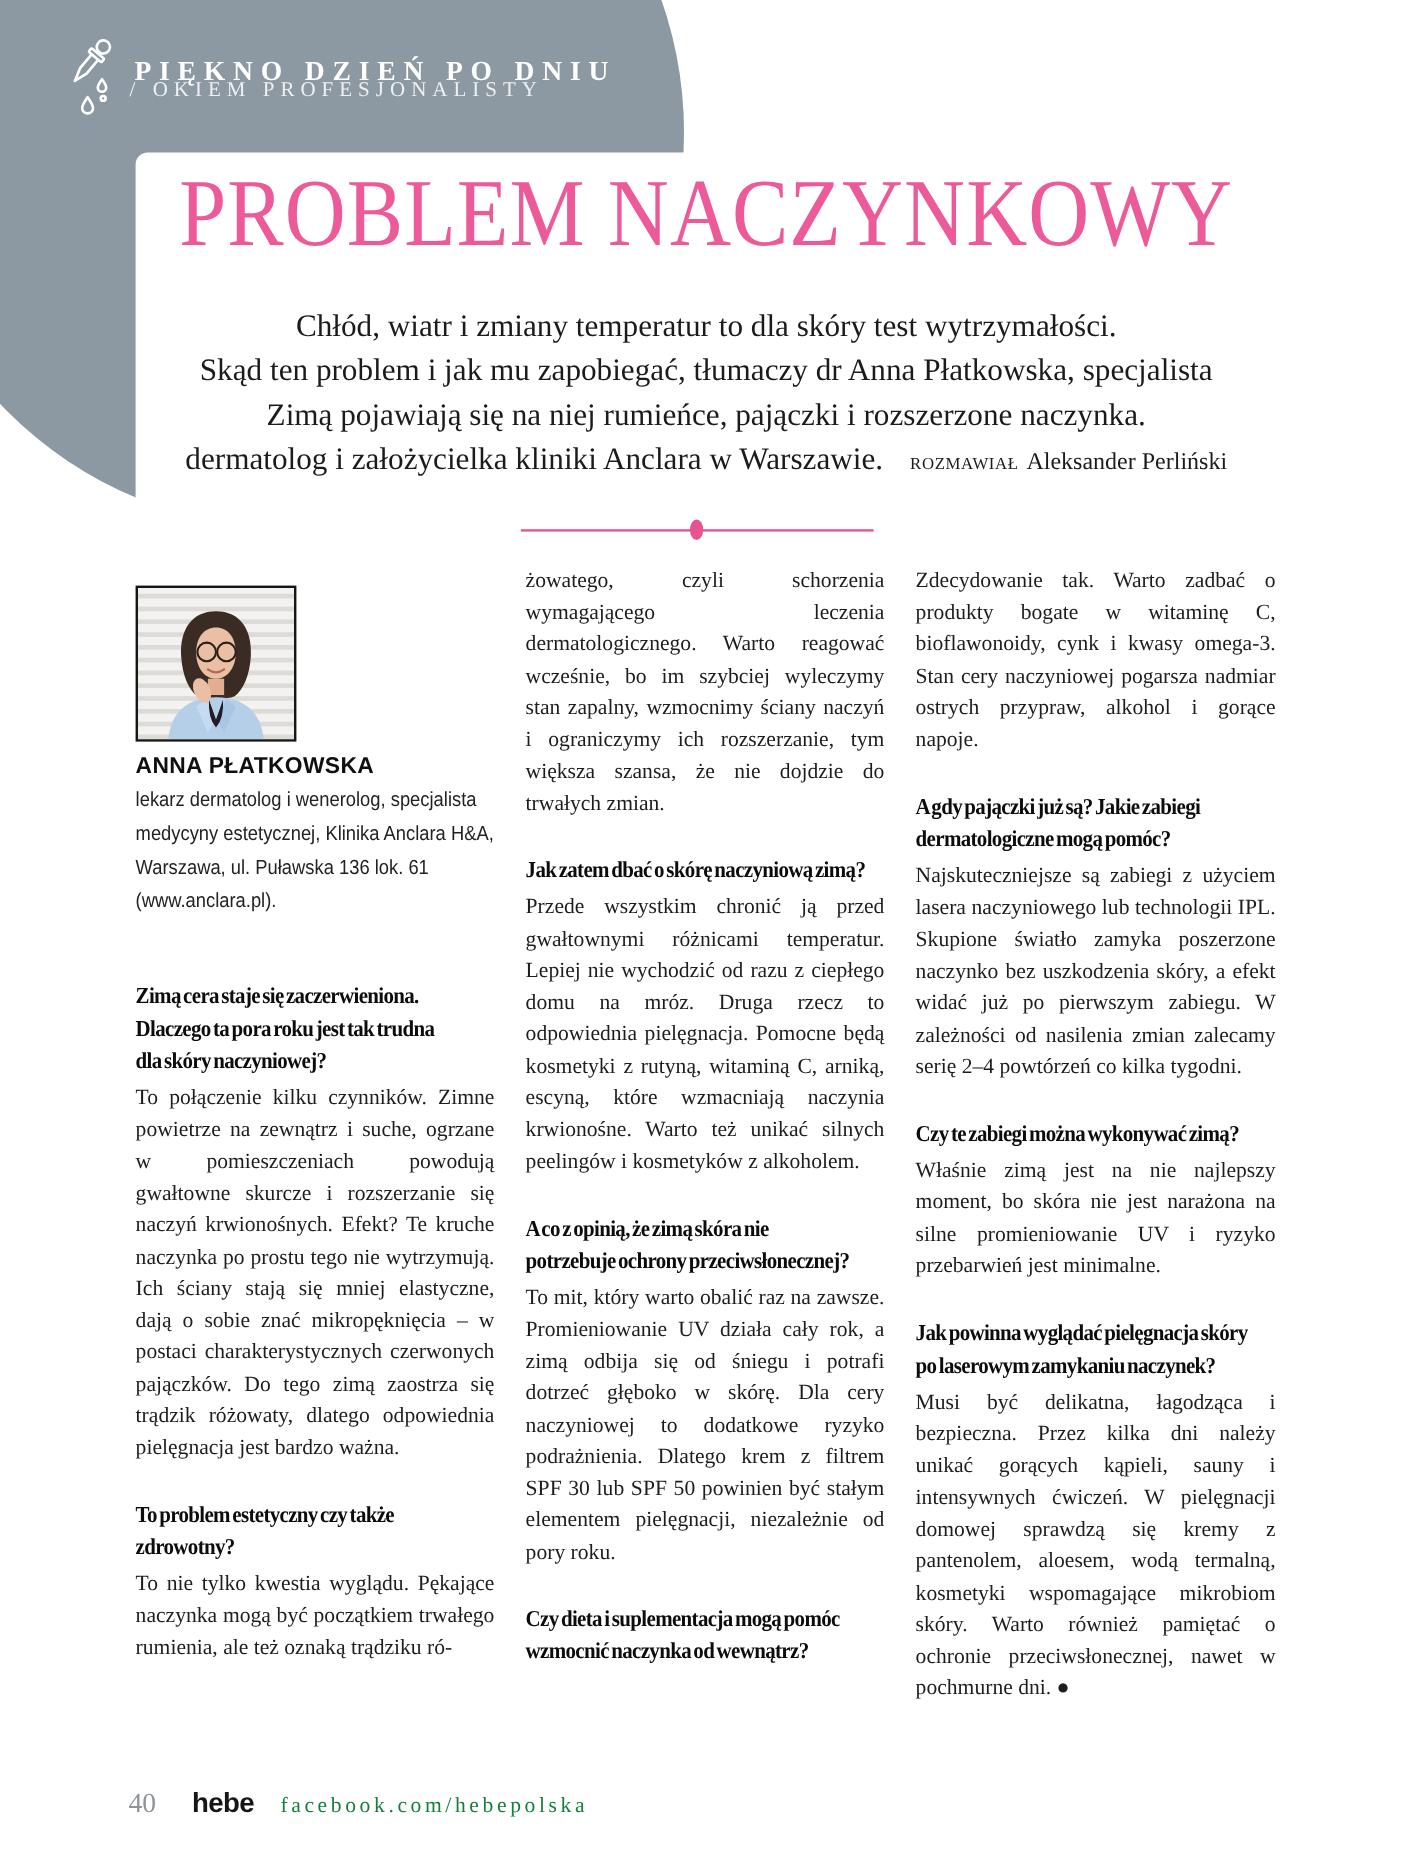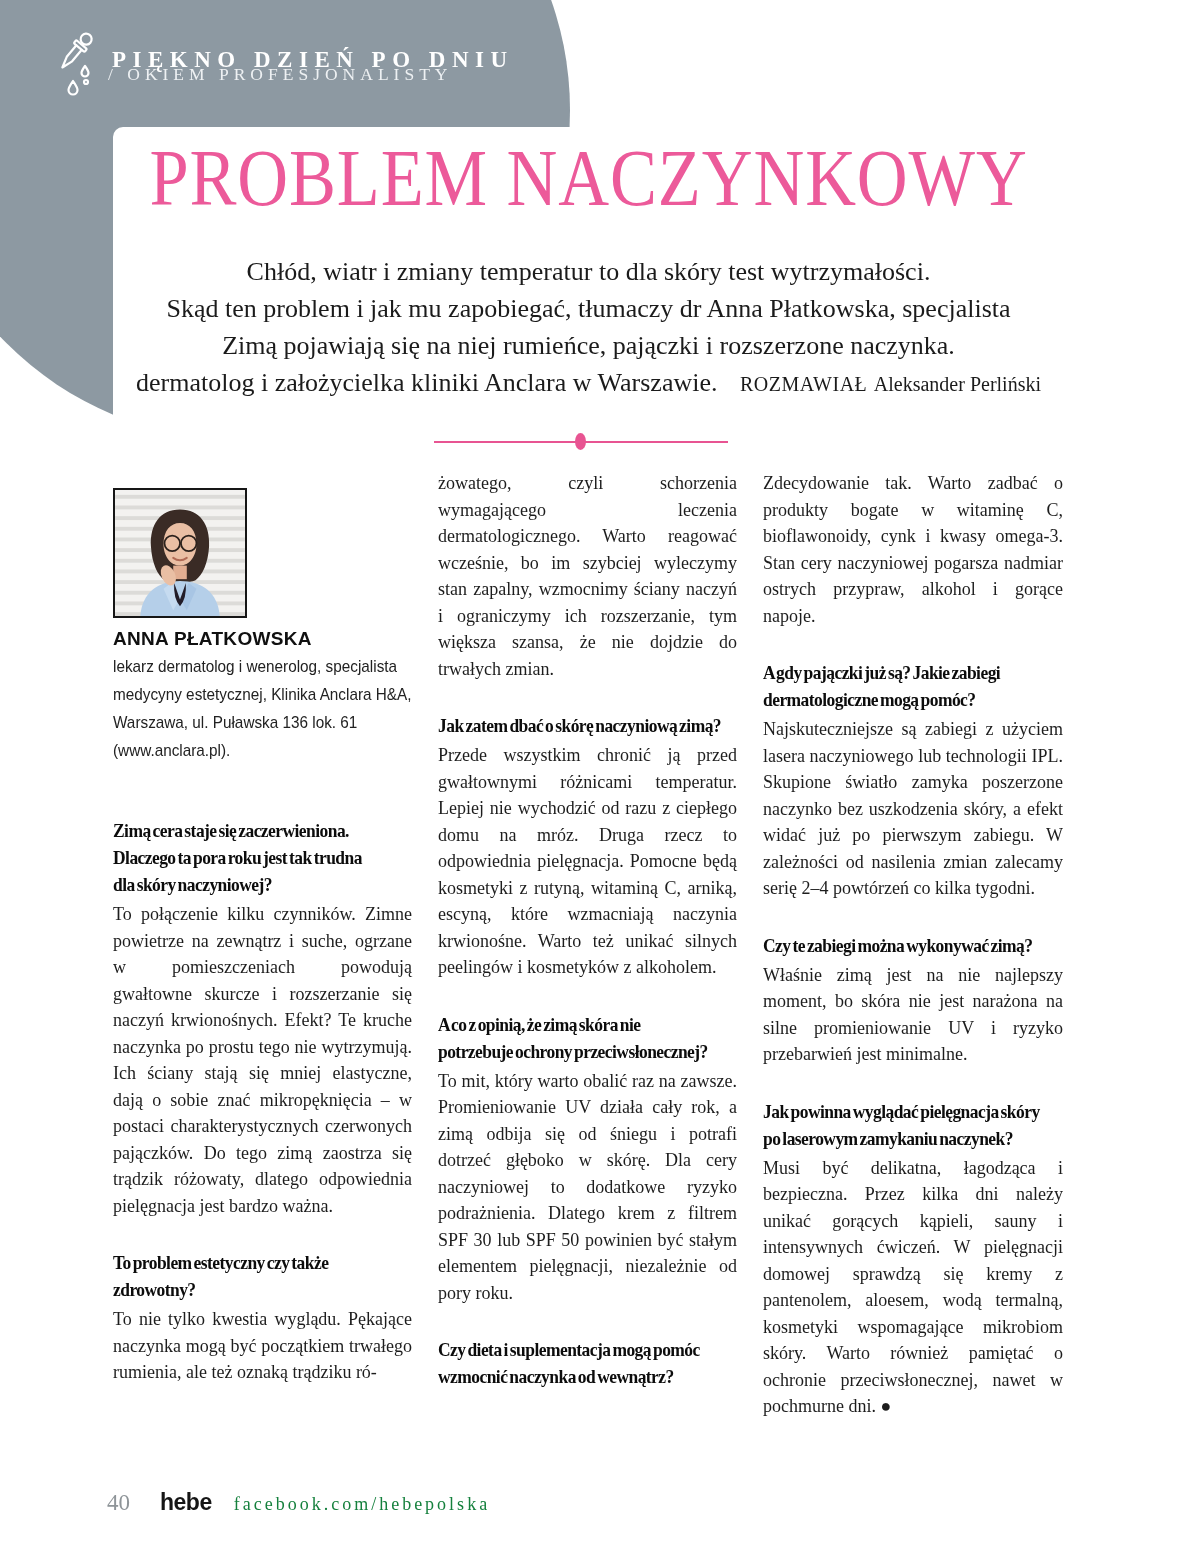--- a/index.html
+++ b/index.html
@@ -20,21 +20,21 @@
   .card{position:absolute;left:113px;top:127px;width:1064px;height:1423px;background:#ffffff;
         border-top-left-radius:10px;z-index:1;}
 
   
   .title{position:absolute;z-index:2;left:0;top:138px;width:1177px;text-align:center;
          font-size:80px;line-height:1;color:#ec5a9a;white-space:nowrap;
          transform:scaleX(.88);transform-origin:50% 50%;letter-spacing:1px;}
   .intro{position:absolute;z-index:2;left:0;top:253px;width:1177px;text-align:center;
          font-size:26px;line-height:37px;color:#1b1b1b;}
   .intro-line{white-space:nowrap;}
-  .byline-label{font-size:20px;letter-spacing:.5px;margin-left:16px;}
+  .byline-label{font-size:14px;letter-spacing:.5px;margin-left:16px;}
   .byline-name{font-size:20px;}
 
   .divider{position:absolute;z-index:2;left:434px;top:441px;width:294px;height:1.5px;background:#e85492;}
   .divider-dot{position:absolute;left:141px;top:-8px;width:11px;height:17px;border-radius:50%;background:#e85492;}
 
   
   .cols{position:absolute;z-index:2;left:113px;top:470px;width:950px;display:flex;justify-content:space-between;}
   .col{width:299px;}
   .col-3{width:300px;}
 

